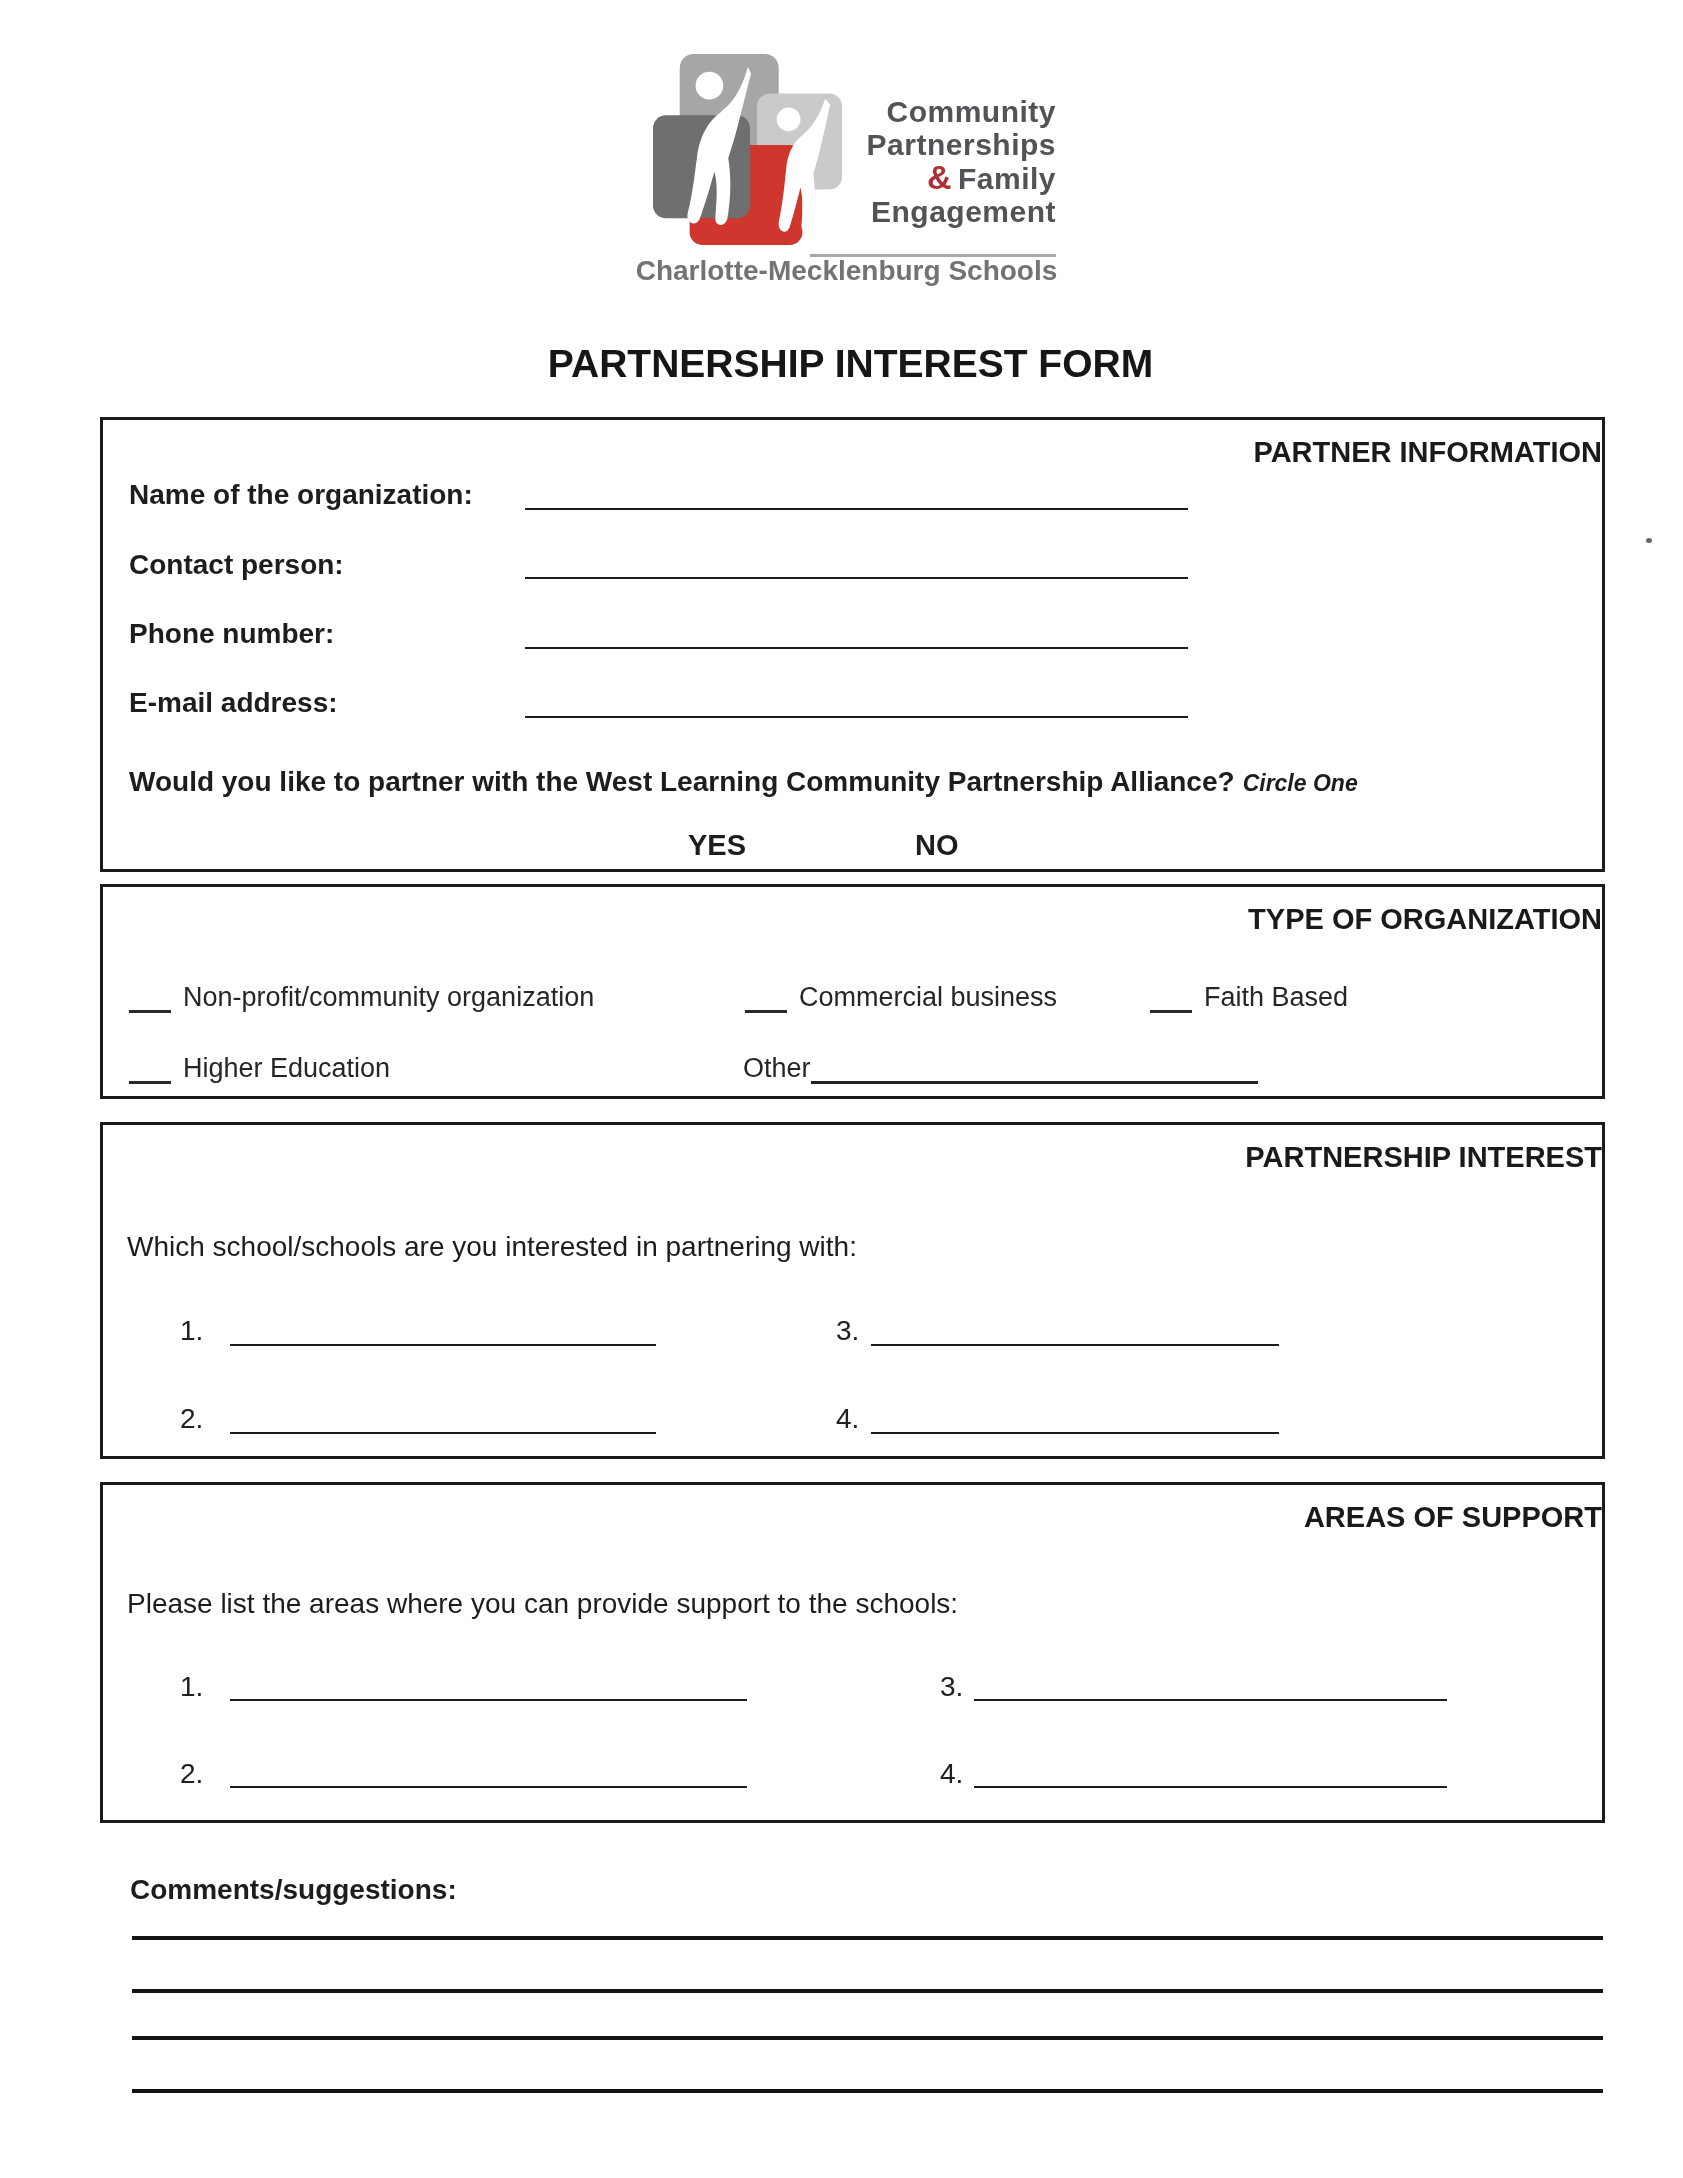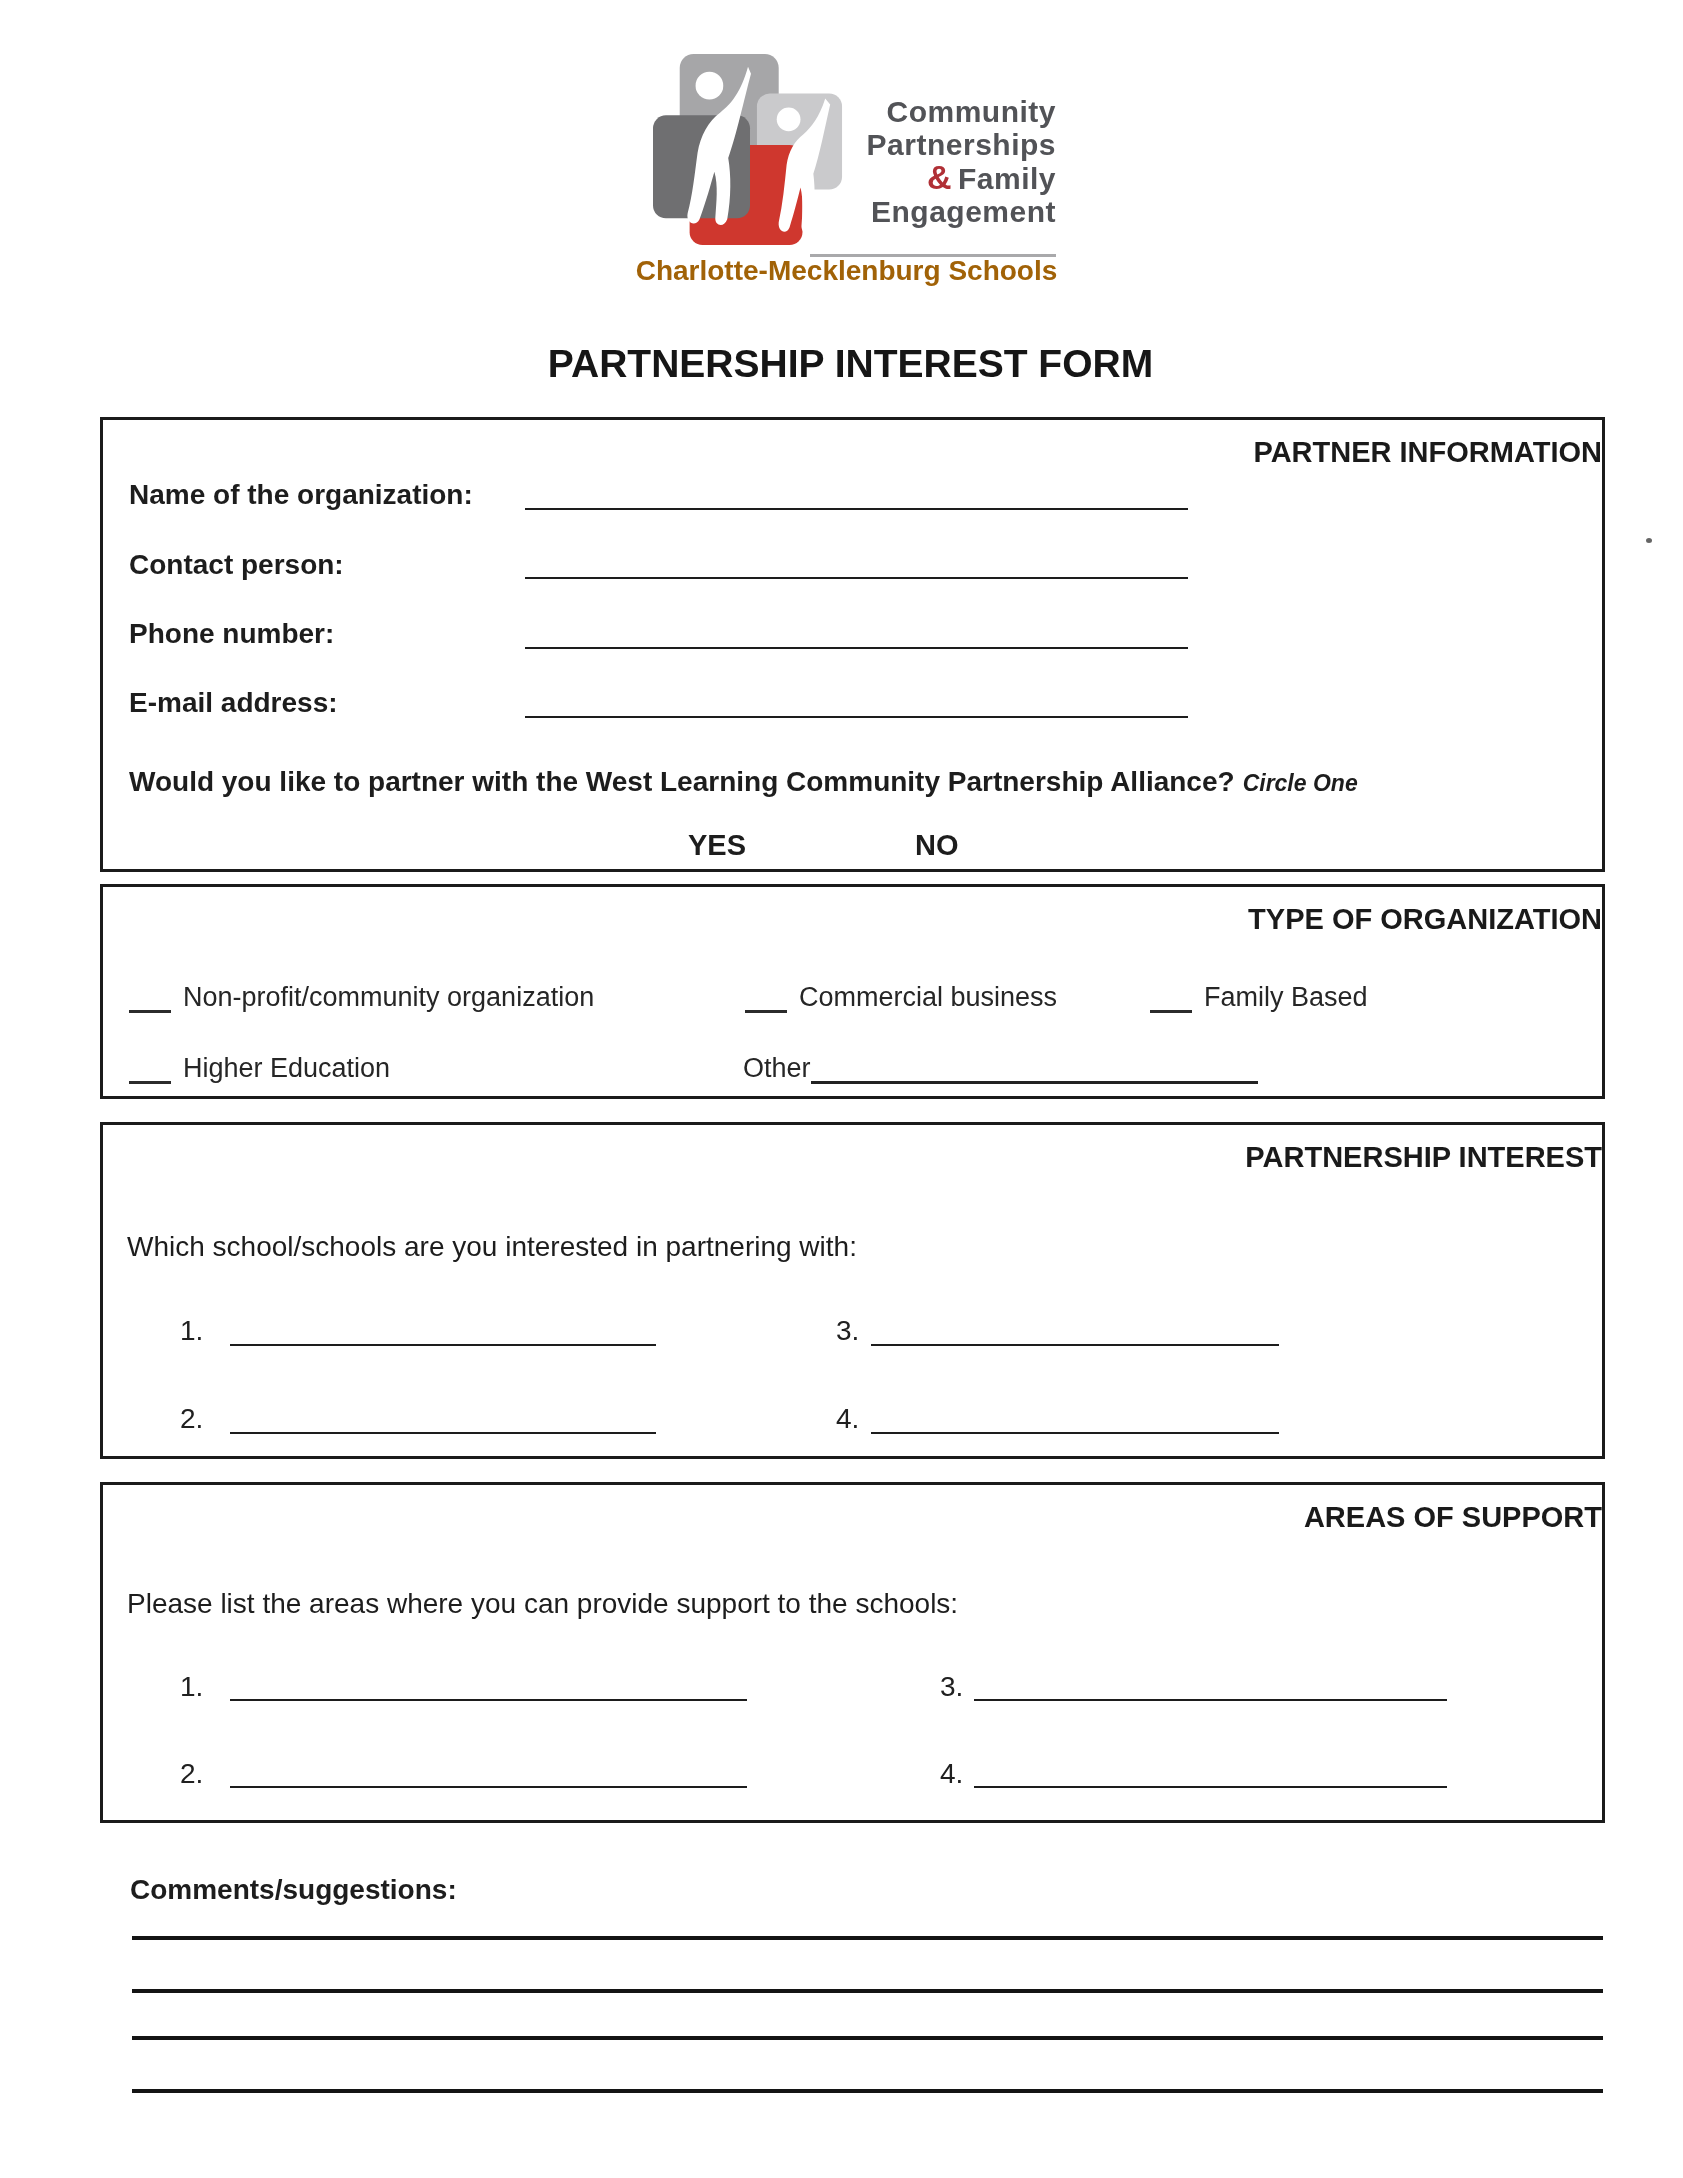--- a/index.html
+++ b/index.html
@@ -16,21 +16,21 @@
   .logo-mark{position:absolute;left:653px;top:54px;width:194px;height:194px;}
   .logo-text{
     position:absolute;left:810px;top:95px;width:246px;
     text-align:right;font-weight:bold;font-size:30px;line-height:33px;
     color:#525357;letter-spacing:0.5px;
     border-bottom:3px solid #a9a9ab;padding-bottom:26px;
   }
   .logo-text .amp{color:#b03036;font-size:34px;margin-right:6px;}
   .logo-subtitle{
     position:absolute;left:614px;top:255px;width:465px;
-    text-align:center;font-weight:bold;font-size:28px;color:#a16207;
+    text-align:center;font-weight:bold;font-size:28px;color:#737373;
   }
   .scan-dot{position:absolute;left:1646px;top:538px;width:6px;height:5px;border-radius:50%;background:#4a4a4a;opacity:.85;}
   
   .form-title{
     position:absolute;left:0;top:333px;width:100%;
     text-align:center;font-size:39px;font-weight:bold;color:#161616;
     letter-spacing:0px;margin:9px;
   }
   
   .box{position:absolute;left:100px;width:1505px;border:3px solid #1b1b1b;box-sizing:border-box;background:#fff;}
@@ -118,21 +118,21 @@
   <div class="box b2">
     <div class="box-header">TYPE OF ORGANIZATION</div>
 
     <div class="opt" style="left:26px;top:95px">
       <span class="blank"></span><span>Non-profit/community organization</span>
     </div>
     <div class="opt" style="left:642px;top:95px">
       <span class="blank"></span><span>Commercial business</span>
     </div>
     <div class="opt" style="left:1047px;top:95px">
-      <span class="blank"></span><span>Family Based</span>
+      <span class="blank"></span><span>Faith Based</span>
     </div>
 
     <div class="opt" style="left:26px;top:166px">
       <span class="blank"></span><span>Higher Education</span>
     </div>
     <div class="opt" style="left:640px;top:166px">
       <span>Other</span><span class="blank-long"></span>
     </div>
   </div>
 

